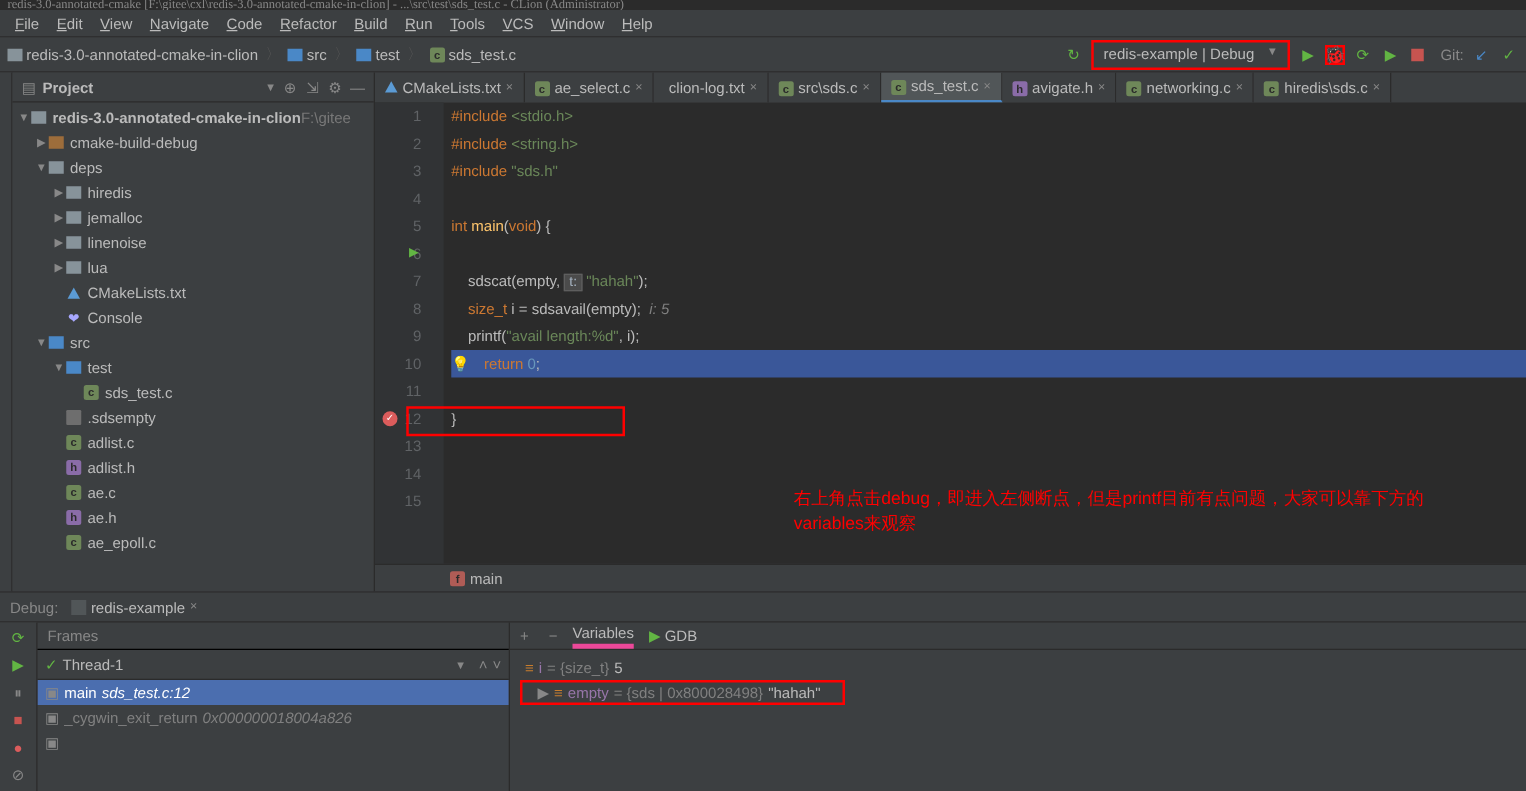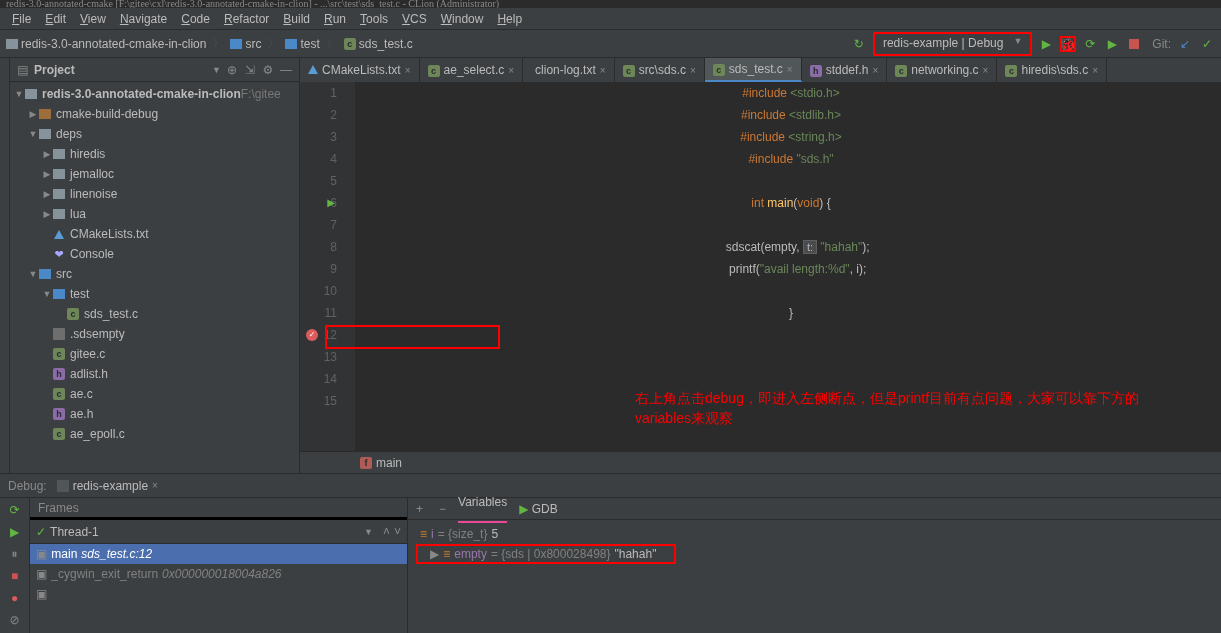--- a/index.html
+++ b/index.html
@@ -42,21 +42,21 @@
 .tab-bar { height: 24px; display: flex; background: #3c3f41; overflow: hidden; }
 .tab { display: flex; align-items: center; padding: 0 8px; gap: 4px; border-right: 1px solid #2b2b2b; background: #3c3f41; cursor: pointer; white-space: nowrap; }
 .tab.active { background: #515658; border-bottom: 2px solid #4a88c7; }
 .tab-close { color: #888; font-size: 10px; }
 .editor-content { flex: 1; display: flex; font-family: "Consolas", monospace; font-size: 13px; position: relative; }
 .gutter { width: 55px; background: #313335; text-align: right; padding-right: 18px; color: #606366; line-height: 22px; position: relative; }
 .gutter-line { height: 22px; position: relative; }
 .gutter-play { position: absolute; right: 2px; color: #62b543; font-size: 10px; }
 .gutter-bp { position: absolute; left: 6px; width: 12px; height: 12px; background: #db5c5c; border-radius: 50%; top: 5px; display: flex; align-items: center; justify-content: center; color: #fff; font-size: 8px; }
 .code-lines { flex: 1; line-height: 22px; padding-left: 6px; position: relative; }
-.code-line { height: 22px; white-space: pre; text-align: center; }
+.code-line { height: 22px; white-space: pre; }
 .code-line.bp-line { background: #3a5799; }
 .kw { color: #cc7832; }
 .str { color: #6a8759; }
 .inc { color: #6a8759; }
 .cmt { color: #808080; font-style: italic; }
 .fn { color: #ffc66d; }
 .hint-box { position: absolute; background: #4b4b4b; border: 1px solid #5e5e5e; padding: 0 3px; font-size: 11px; color: #a9b7c6; }
 .bulb { color: #f0a732; margin-right: 8px; }
 .red-box { position: absolute; border: 2.5px solid #ff0000; }
 .annotation { position: absolute; color: #ff0000; font-size: 14px; font-family: "Microsoft YaHei", sans-serif; line-height: 1.4; }
@@ -72,21 +72,21 @@
 .dl-icon.red { color: #c75450; }
 .dl-icon.orange-dot { color: #db5c5c; }
 .debug-main { flex: 1; display: flex; flex-direction: column; }
 .debug-tabs { height: 26px; display: flex; align-items: center; padding: 0 6px; gap: 4px; border-bottom: 1px solid #2b2b2b; }
 .dbg-tab { padding: 3px 10px; background: #515658; border-radius: 3px 3px 0 0; cursor: pointer; }
 .dbg-tab.inactive { background: transparent; }
 .dbg-icons { display: flex; gap: 8px; margin-left: 12px; }
 .dbg-step-icon { color: #4a88c7; font-size: 13px; }
 .debug-content { flex: 1; display: flex; }
 .frames-panel { width: 378px; border-right: 1px solid #2b2b2b; display: flex; flex-direction: column; }
-.panel-title { height: 22px; padding: 0 8px; display: flex; align-items: center; color: #888; border-bottom: 3px solid #000000; }
+.panel-title { height: 22px; padding: 0 8px; display: flex; align-items: center; color: #888; border-bottom: 1px solid #000000; }
 .thread-row { height: 24px; display: flex; align-items: center; padding: 0 6px; gap: 4px; border-bottom: 1px solid #2b2b2b; }
 .thread-check { color: #62b543; }
 .frame-list { flex: 1; overflow: hidden; }
 .frame-row { height: 20px; display: flex; align-items: center; padding: 0 6px; gap: 4px; }
 .frame-row.selected { background: #4b6eaf; color: #fff; }
 .frame-row .dim { color: #808080; }
 .frame-row .ital { font-style: italic; }
 .vars-panel { flex: 1; display: flex; flex-direction: column; }
 .vars-tabs { height: 22px; display: flex; align-items: center; padding: 0 8px; gap: 12px; border-bottom: 1px solid #2b2b2b; }
 .vars-content { flex: 1; padding: 4px 8px; position: relative; }
@@ -267,21 +267,21 @@
           <span class="tree-icon">
             <span class="txt-icon"></span>
           </span>
           <span class="tree-label">.sdsempty</span>
         </div>
         <div class="tree-row indent-2">
           <span class="tree-arrow"></span>
           <span class="tree-icon">
             <span class="file-c-icon">c</span>
           </span>
-          <span class="tree-label">gitee.c</span>
+          <span class="tree-label">adlist.c</span>
         </div>
         <div class="tree-row indent-2">
           <span class="tree-arrow"></span>
           <span class="tree-icon">
             <span class="h-icon">h</span>
           </span>
           <span class="tree-label">adlist.h</span>
         </div>
         <div class="tree-row indent-2">
           <span class="tree-arrow"></span>
@@ -328,21 +328,21 @@
           <span>src\sds.c</span>
           <span class="tab-close">×</span>
         </div>
         <div class="tab active">
           <span><span class="file-c-icon">c</span></span>
           <span>sds_test.c</span>
           <span class="tab-close">×</span>
         </div>
         <div class="tab">
           <span><span class="h-icon">h</span></span>
-          <span>stddef.h</span>
+          <span>avigate.h</span>
           <span class="tab-close">×</span>
         </div>
         <div class="tab">
           <span><span class="file-c-icon">c</span></span>
           <span>networking.c</span>
           <span class="tab-close">×</span>
         </div>
         <div class="tab">
           <span><span class="file-c-icon">c</span></span>
           <span>hiredis\sds.c</span>
@@ -364,28 +364,29 @@
           <div class="gutter-line">11</div>
           <div class="gutter-line"><span class="gutter-bp">✓</span>12</div>
           <div class="gutter-line">13</div>
           <div class="gutter-line">14</div>
           <div class="gutter-line">15</div>
         </div>
       <div class="code-lines" id="code-lines">
         <div class="red-box" style="left:-30px; top:243px; width:175px; height:24px;"></div>
         <div class="annotation" style="left:280px; top:307px; width:560px;">右上角点击debug，即进入左侧断点，但是printf目前有点问题，大家可以靠下方的variables来观察</div>
       <div class="code-line"><span class="kw">#include</span> <span class="inc">&lt;stdio.h&gt;</span></div>
-          <div class="code-line"><span class="kw">#include</span> <span class="inc">&lt;stdlib.h&gt;</span></div>
           <div class="code-line"><span class="kw">#include</span> <span class="inc">&lt;string.h&gt;</span></div>
           <div class="code-line"><span class="kw">#include</span> <span class="inc">"sds.h"</span></div>
           <div class="code-line"></div>
           <div class="code-line"><span class="kw">int</span> <span class="fn">main</span>(<span class="kw">void</span>) {</div>
           <div class="code-line"></div>
           <div class="code-line">    sdscat(empty, <span class="hint-box" style="position:static">t:</span> <span class="str">"hahah"</span>);</div>
+          <div class="code-line">    <span class="kw">size_t</span> i = sdsavail(empty);  <span class="cmt">i: 5</span></div>
           <div class="code-line">    printf(<span class="str">"avail length:%d"</span>, i);</div>
+          <div class="code-line bp-line"><span class="bulb">💡</span> <span class="kw">return</span> <span style="color:#6897bb">0</span>;</div>
           <div class="code-line"></div>
           <div class="code-line">}</div>
           <div class="code-line"></div>
         </div>
     </div>
     <div class="editor-footer">
       <span style="width:12px;height:12px;background:#b05c56;border-radius:2px;display:inline-flex;align-items:center;justify-content:center;color:#2b2b2b;font-size:9px;font-weight:bold">f</span>
       <span>main</span>
     </div>
   </div>
@@ -436,21 +437,21 @@
                 <span style="color:#888">▣</span> 
                 <span class="dim ital"></span>
               </div>
               <div class="frame-row">  </div>
             </div>
         </div>
         <div class="vars-panel">
           <div class="vars-tabs">
             <span style="color:#888;margin-right:4px">+</span>
             <span style="color:#888">−</span>
-            <span style="border-bottom:2px solid #ec4899;padding-bottom:12px">Variables</span>
+            <span style="border-bottom:4px solid #ec4899;padding-bottom:2px">Variables</span>
             <span><span style="color:#62b543">▶</span> <span>GDB</span></span>
           </div>
           <div class="vars-content" id="vars-list">
               <div class="var-row">
                 <span style="color:#c77d2e">≡</span> 
                 <span style="color:#9876aa">i</span> 
                 <span class="var-type">= {size_t}</span> 
                 <span class="var-val">5</span>
               </div>
               <div class="var-row boxed">

